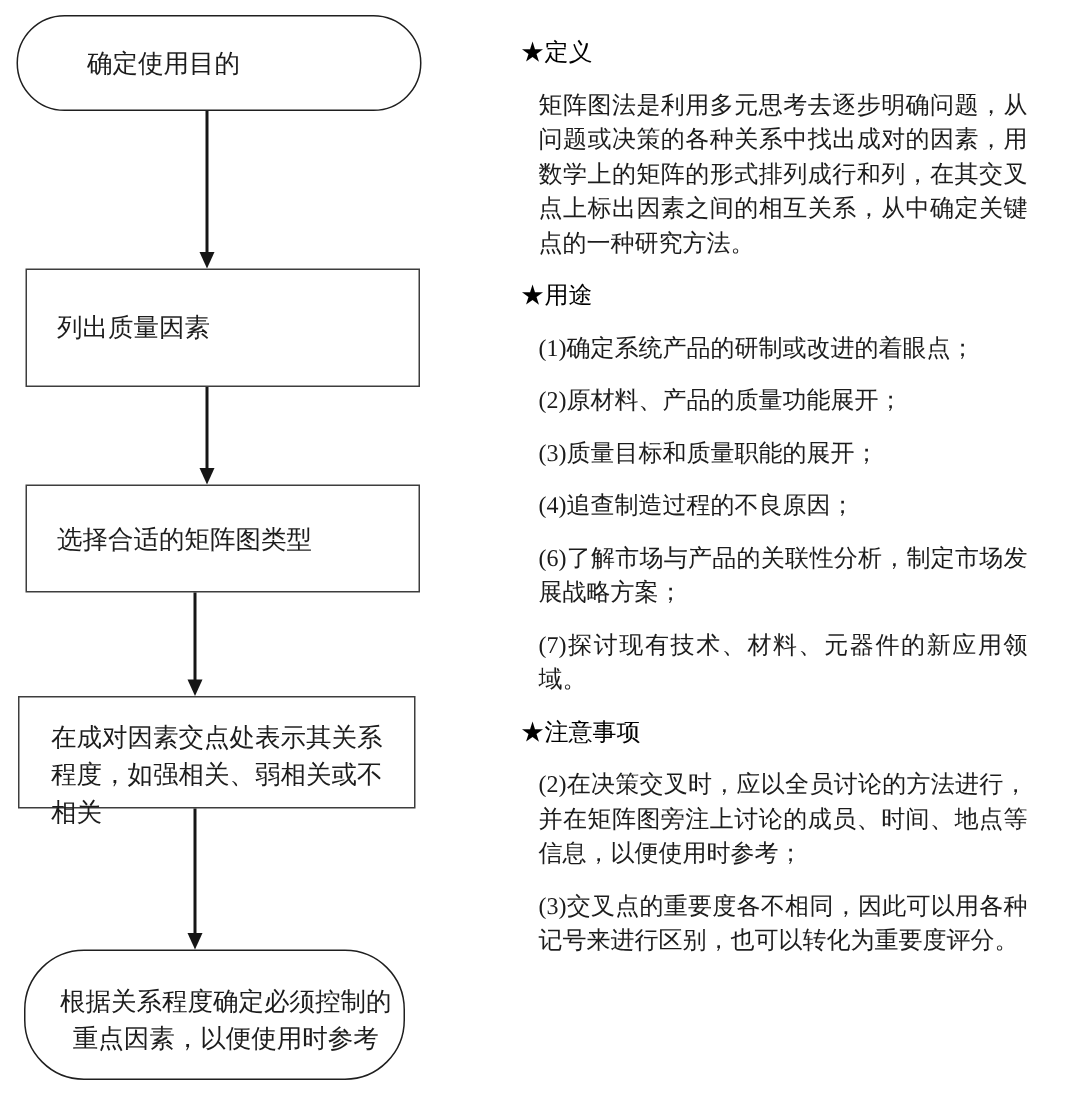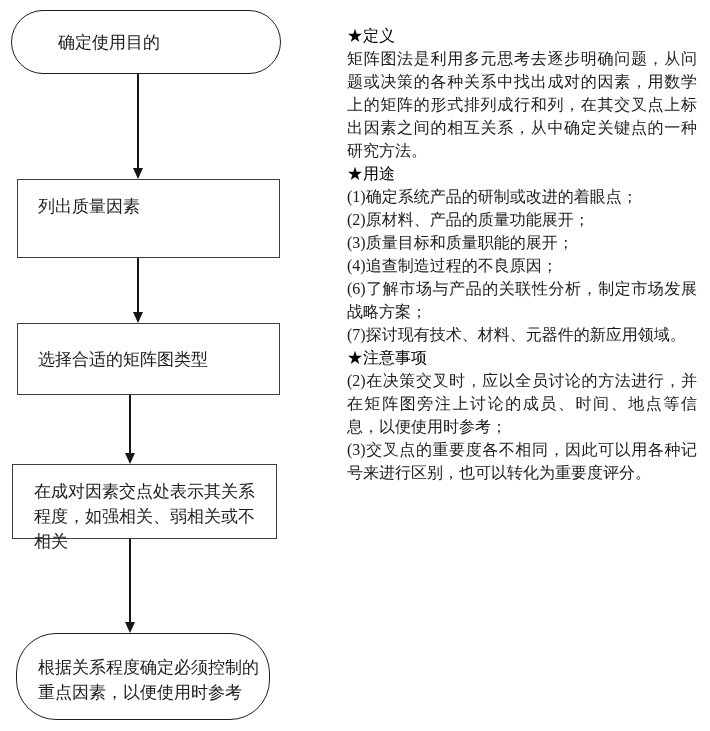--- a/index.html
+++ b/index.html
@@ -22,30 +22,31 @@
     position: absolute;
     box-sizing: border-box;
     background: #ffffff;
     border: 1px solid #3d3d3d;
     color: #1c1c1c;
     font-size: 17px;
     line-height: 25px;
   }
   .stadium {
     border-color: #1f1f1f;
+    text-align: center;
   }
   #node-start {
     left: 11px; top: 10px; width: 270px; height: 64px;
     border-radius: 32px;
     display: flex; align-items: center;
     padding-left: 46px;
   }
   #node-step1 {
     left: 17px; top: 179px; width: 263px; height: 79px;
-    padding: 14px 0 0 20px;
+    padding: 26px 0 0 20px;
   }
   #node-step2 {
     left: 17px; top: 323px; width: 263px; height: 72px;
     padding: 23px 0 0 20px;
   }
   #node-step3 {
     left: 12px; top: 464px; width: 265px; height: 75px;
     padding: 14px 20px 0 21px;
   }
   #node-end {
@@ -86,21 +87,21 @@
     line-height: 23px;
   }
   .info h3 {
     margin: 0;
     font-size: 16px;
     line-height: 23px;
     font-weight: normal;
     color: #000000;
   }
   .info p {
-    margin: 0;
+    margin: 12px;
     text-align: justify;
     text-justify: inter-ideograph;
     word-break: normal;
   }
 </style>
 </head>
 <body>
 
 <div class="canvas">
 

